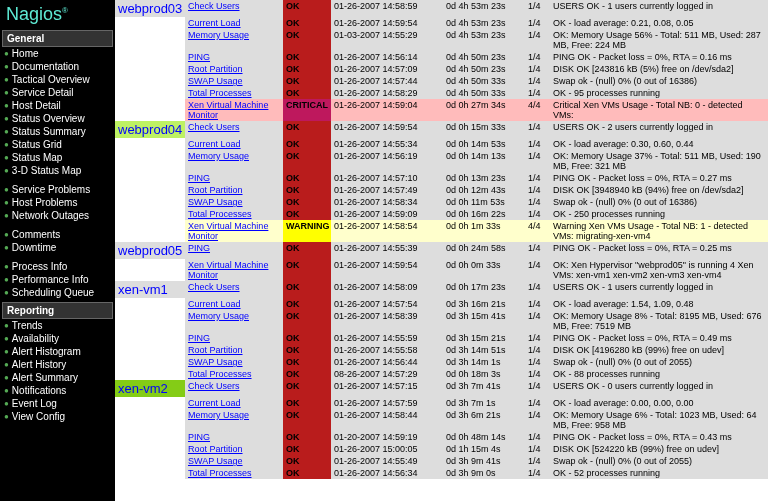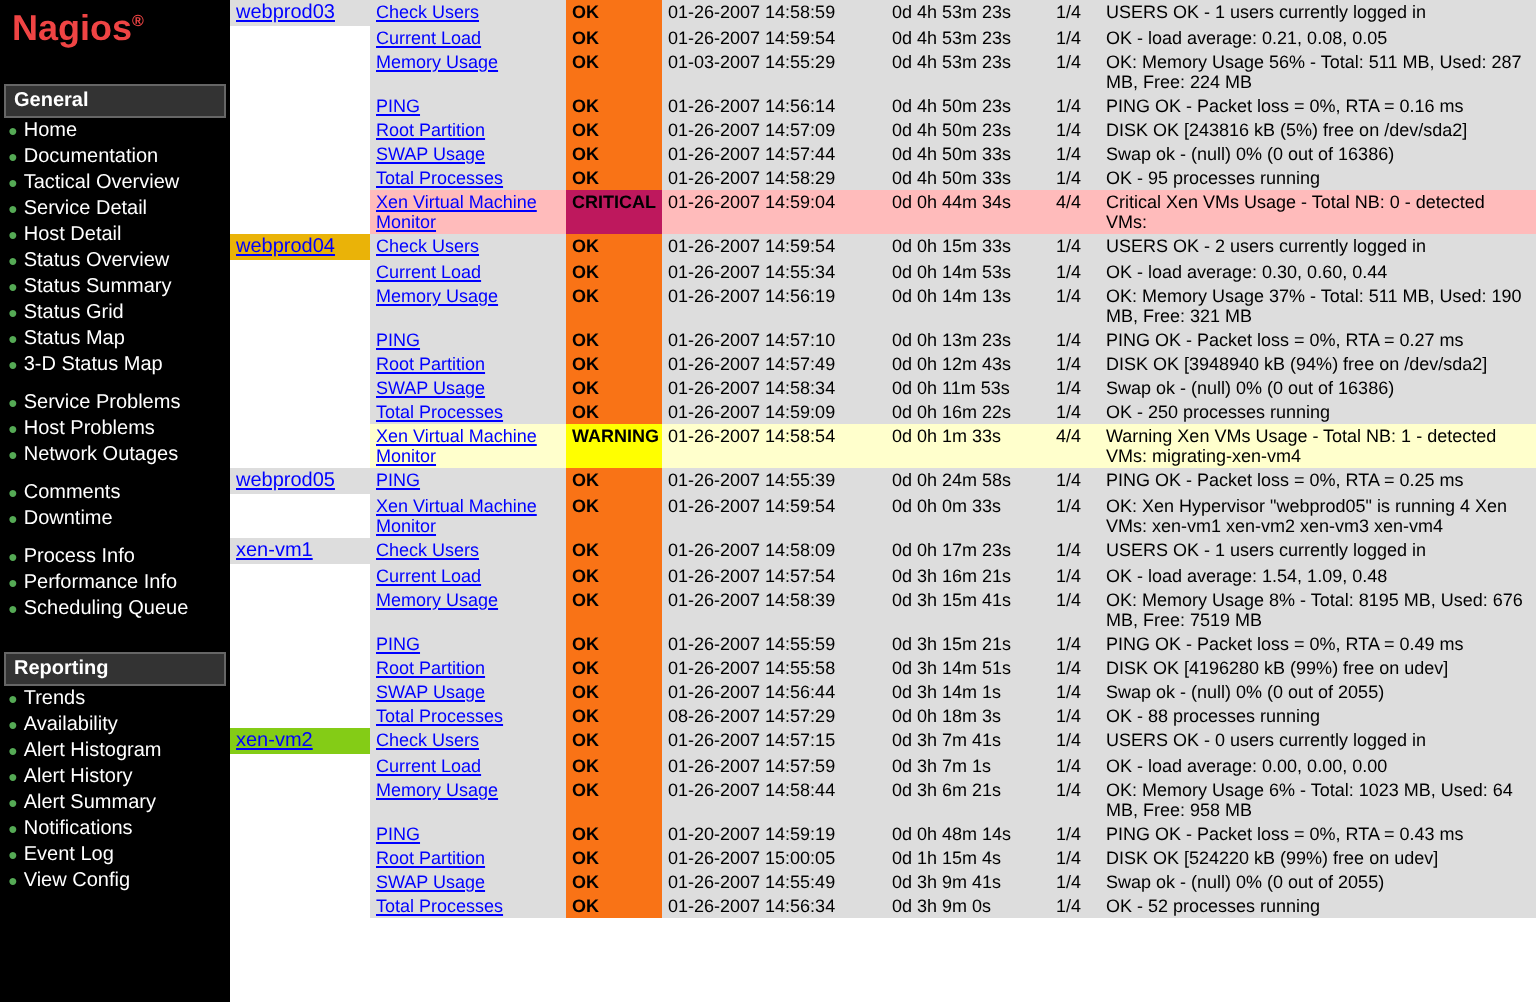--- a/index.html
+++ b/index.html
@@ -1,39 +1,39 @@
 <!DOCTYPE html>
 <html><head>
 <meta charset="utf-8">
 <style>
 *{margin:0;padding:0;box-sizing:border-box}
 body{font-family:Verdana,Arial,sans-serif;font-size:10px;background:#000;width:768px;height:501px;overflow:hidden}
 .container{display:flex;width:100%;height:100%}
 .sidebar{width:115px;background:#000;padding:2px;flex-shrink:0}
-.logo{color:#ef4444;font-size:18px;font-weight:bold;padding:2px 4px;font-family:Arial}
+.logo{color:#5eead4;font-size:18px;font-weight:normal;padding:2px 4px;font-family:Arial}
 .logo sup{font-size:8px}
-.section-header{background:#333;color:#fff;padding:2px 4px;font-weight:bold;font-size:10px;border:1px solid #666;margin-top:15px}
+.section-header{background:#333;color:#fff;padding:2px 4px;font-weight:bold;font-size:10px;border:1px solid #666;margin-top:3px}
 .nav-item{color:#fff;padding:1px 2px;font-size:10px;display:flex;align-items:center;cursor:pointer;text-decoration:none}
 .bullet{color:#5a5;margin-right:3px;font-size:8px}
 .main{flex:1;background:#fff;overflow-y:auto;overflow-x:hidden}
 table{width:100%;border-collapse:collapse;table-layout:fixed}
 td{padding:1px 3px;font-size:9px;vertical-align:top;overflow:hidden;white-space:nowrap}
 td.info{white-space:normal}
 .service-cell{color:#00f;text-decoration:underline;cursor:pointer;background:#ddd}
 .status-ok{background:#0f0;font-weight:bold}
 .status-critical{background:#f44;font-weight:bold}
 .status-warning{background:#ff0;font-weight:bold}
 .row-normal td{background:#ddd}
-.row-normal td.status-ok{background:#f97316}
+.row-normal td.status-ok{background:#b91c1c}
 .row-critical td{background:#fbb}
 .row-critical td.status-critical{background:#be185d}
 .row-warning td{background:#ffc}
 .row-warning td.status-warning{background:#ff0}
 .row-normal td.service-cell,.row-critical td.service-cell,.row-warning td.service-cell{color:#00f;text-decoration:underline}
-.host-label{color:#00f;text-decoration:underline;cursor:pointer;font-size:10px}
+.host-label{color:#00f;cursor:pointer;font-size:13px}
 .col-host{width:70px}
 .col-service{width:98px}
 .col-status{width:48px}
 .col-time{width:112px}
 .col-duration{width:82px}
 .col-attempt{width:25px}
 .col-info{}
 </style>
 </head>
 <body>
@@ -148,26 +148,26 @@
             <td>01-26-2007 14:58:29</td>
             <td>0d 4h 50m 33s</td>
             <td>1/4</td>
             <td class="info">OK - 95 processes running</td>
           </tr>
           <tr class="row-critical">
             <td style="background: rgb(255, 255, 255);"></td>
             <td class="service-cell" style="white-space: normal;">Xen Virtual Machine Monitor</td>
             <td class="status-critical">CRITICAL</td>
             <td>01-26-2007 14:59:04</td>
-            <td>0d 0h 44m 34s</td>
+            <td>0d 0h 27m 34s</td>
             <td>4/4</td>
             <td class="info">Critical Xen VMs Usage - Total NB: 0 - detected VMs:</td>
           </tr>
           <tr class="row-normal">
-            <td style="background: #eab308;"><span class="host-label">webprod04</span></td>
+            <td style="background: #bef264;"><span class="host-label">webprod04</span></td>
             <td class="service-cell" style="white-space: normal;">Check Users</td>
             <td class="status-ok">OK</td>
             <td>01-26-2007 14:59:54</td>
             <td>0d 0h 15m 33s</td>
             <td>1/4</td>
             <td class="info">USERS OK - 2 users currently logged in</td>
           </tr>
           <tr class="row-normal">
             <td style="background: rgb(255, 255, 255);"></td>
             <td class="service-cell" style="white-space: normal;">Current Load</td>

